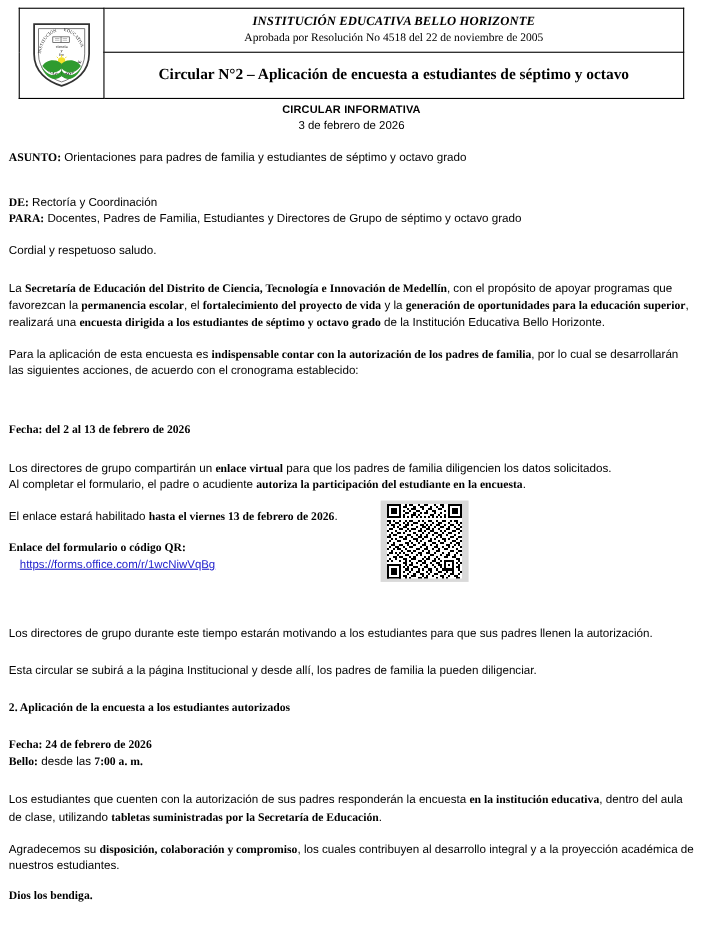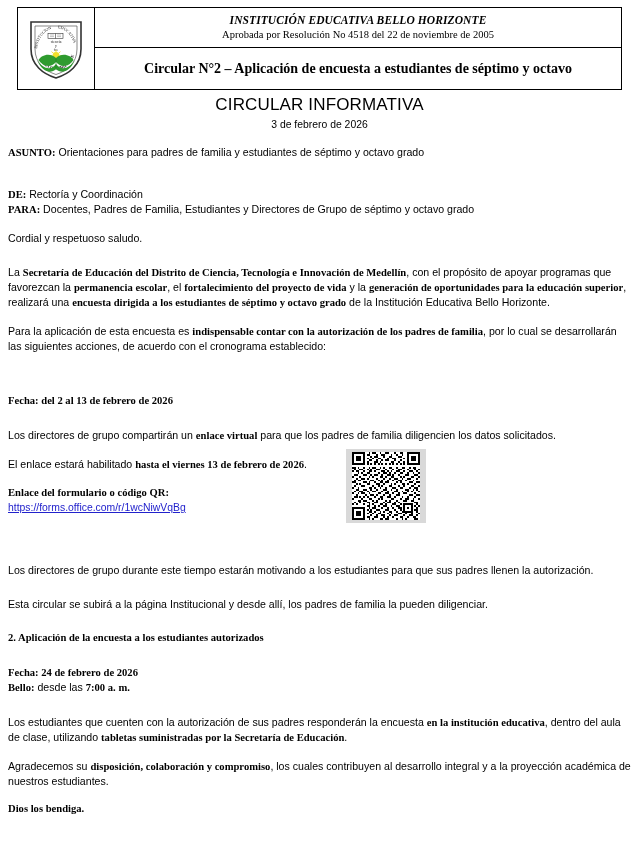--- a/index.html
+++ b/index.html
@@ -83,22 +83,22 @@
     left: 8px;
     top: 94px;
     width: 623px;
     font-size: 10.6px;
     line-height: 1.33;
   }
   .center {
     text-align: center;
   }
   .circ-info {
-    font-weight: normal;
-    font-size: 17px;
+    font-weight: bold;
+    font-size: 10px;
     letter-spacing: 0.15px;
   }
   .circ-date {
     font-size: 10.4px;
     margin-top: 1px;
   }
   p.para {
     margin: 0;
     padding: 0;
   }
@@ -119,20 +119,21 @@
     height: 74px;
     background: #d9d9d9;
     padding: 3px;
     box-sizing: border-box;
   }
   .qr-box svg { display: block; }
   .link {
     color: #2222cc;
     text-decoration: underline;
     font-size: 10.4px;
+    margin-left: 10px;
   }
 </style>
 </head>
 <body>
 
 <div class="page">
 
   <table class="header-table">
     <tbody>
         <tr>
@@ -224,20 +225,21 @@
     <div class="gap-l"></div>
 
 
     <div class="gap-l"></div>
 
     <p class="para"><b>Fecha:</b><b> del 2 al 13 de febrero de 2026</b></p>
 
     <div class="gap-l"></div>
 
     <p class="para"><span>Los directores de grupo compartirán un </span><b>enlace virtual</b><span> para que los padres de familia diligencien los datos solicitados.</span></p>
+    <p class="para"><span>Al completar el formulario, el padre o acudiente </span><b>autoriza la participación del estudiante en la encuesta</b><span>.</span></p>
 
     <div class="gap-m"></div>
 
     <div class="qr-row">
       <p class="para"><span>El enlace estará habilitado </span><b>hasta el viernes 13 de febrero de 2026</b><span>.</span></p>
 
       <div class="qr-box">
         <svg width="74" height="68" viewBox="0 0 37 37" shape-rendering="crispEdges" xmlns="http://www.w3.org/2000/svg">
           <rect width="37" height="37" fill="#ffffff"></rect>
           <g fill="#000000">

